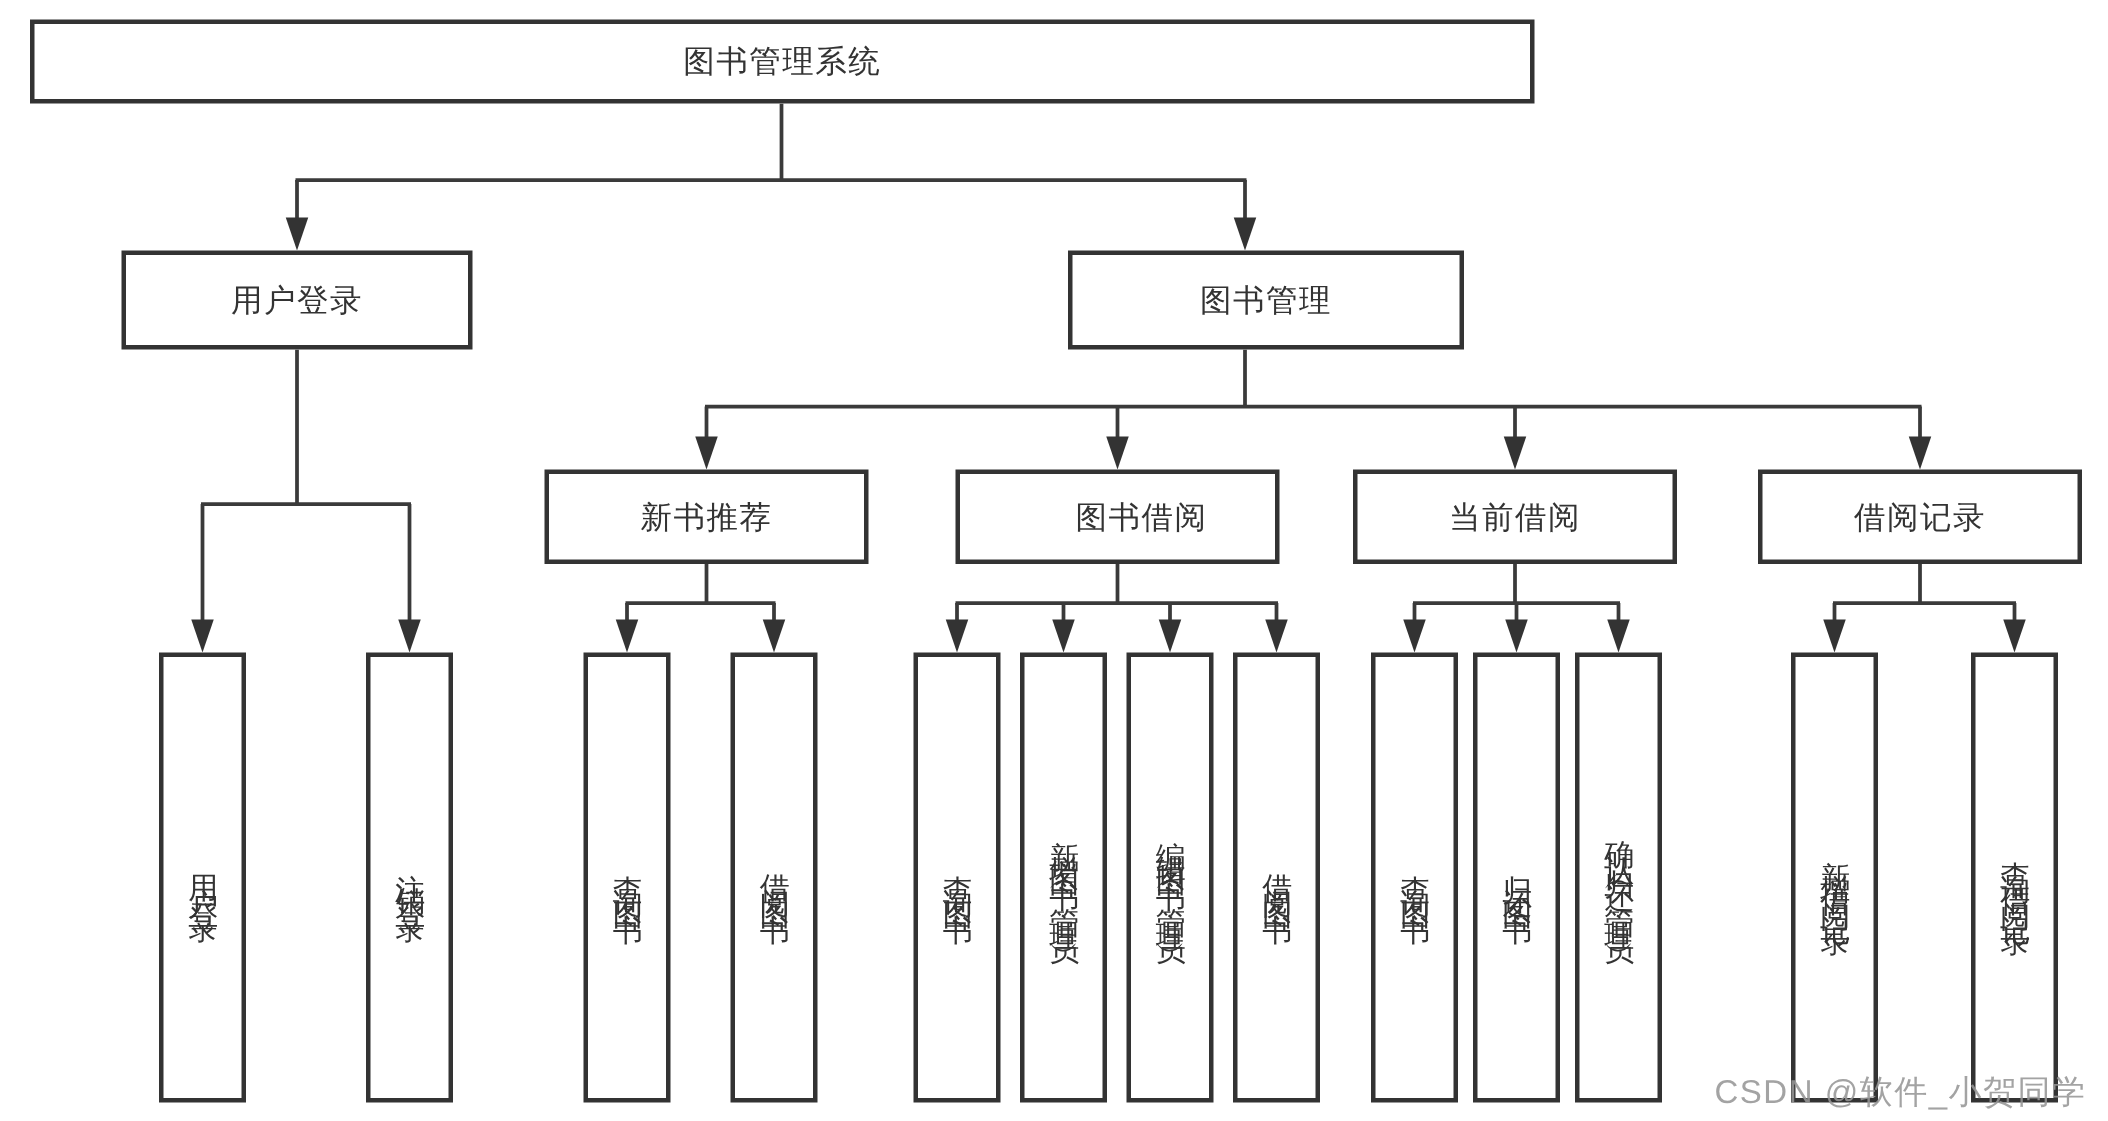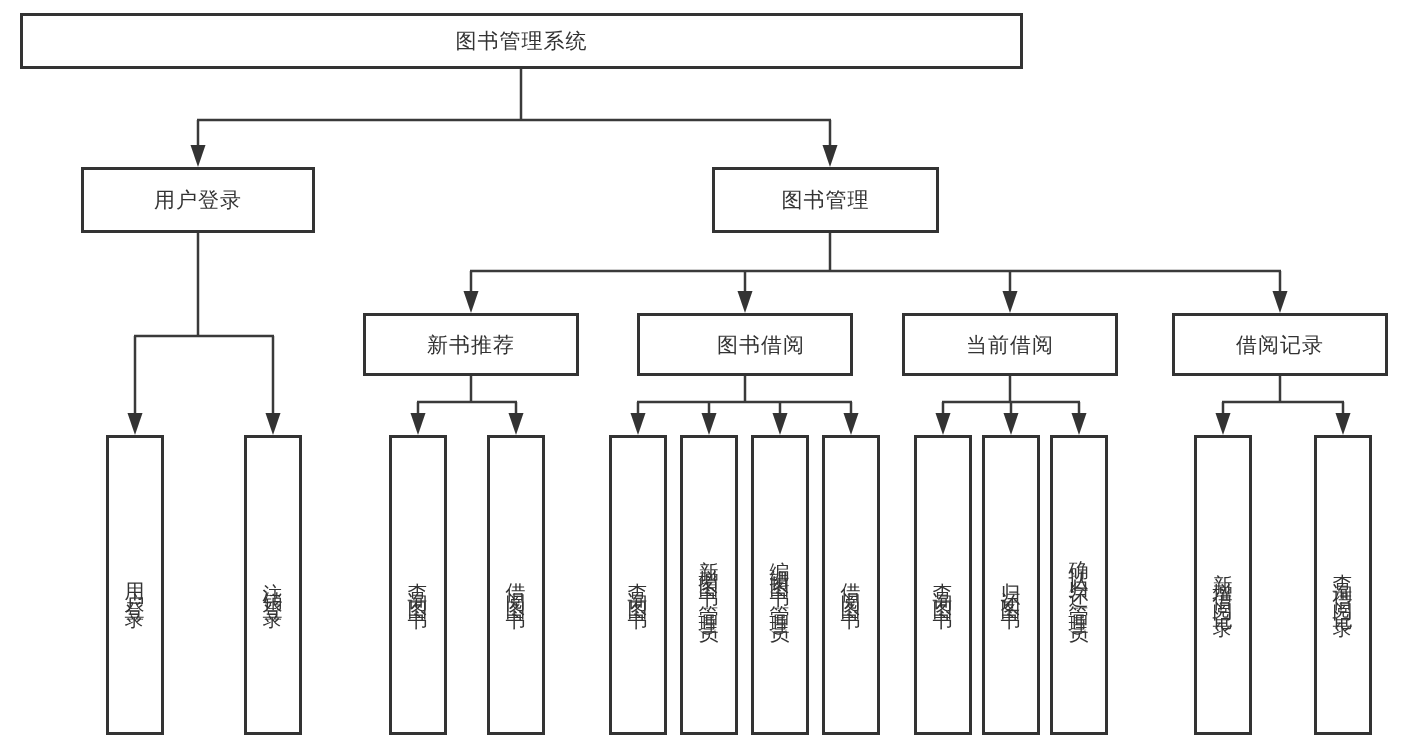--- a/index.html
+++ b/index.html
@@ -136,21 +136,21 @@
     </g>
   </svg>
 
   <div class="node root-box">
     <span class="hlabel">图书管理系统</span>
   </div>
 
   <div class="node lvl2-box" style="left:81px;width:234px;">
     <span class="hlabel">用户登录</span>
   </div>
-  <div class="node lvl2-box" style="left:712px;width:227px;">
+  <div class="node lvl2-box" style="left:712px;width:264px;">
     <span class="hlabel">图书管理</span>
   </div>
 
   <div class="node lvl3-box" style="left:363px;">
     <span class="hlabel">新书推荐</span>
   </div>
   <div class="node lvl3-box" style="left:637px;padding-left:32px;">
     <span class="hlabel">图书借阅</span>
   </div>
   <div class="node lvl3-box" style="left:1172px;">
@@ -197,14 +197,15 @@
     <span class="vlabel">确认归还（管理员）</span>
   </div>
 
   <div class="node vbox" style="left:1194px;">
     <span class="vlabel">新增借阅记录</span>
   </div>
   <div class="node vbox" style="left:1314px;">
     <span class="vlabel">查询借阅记录</span>
   </div>
 
+  <div id="watermark">CSDN @软件_小贺同学</div>
 
 </div>
 
 </body></html>

